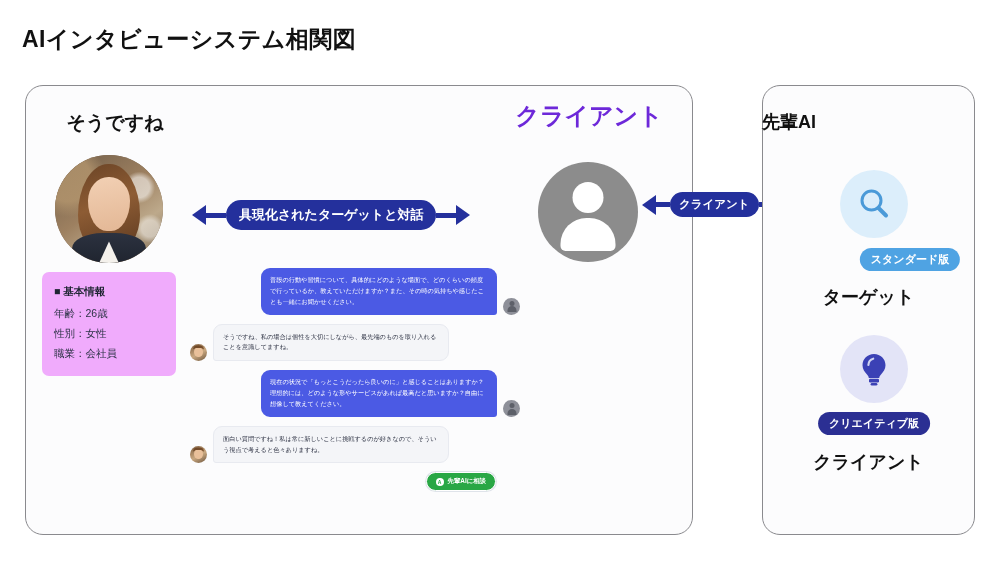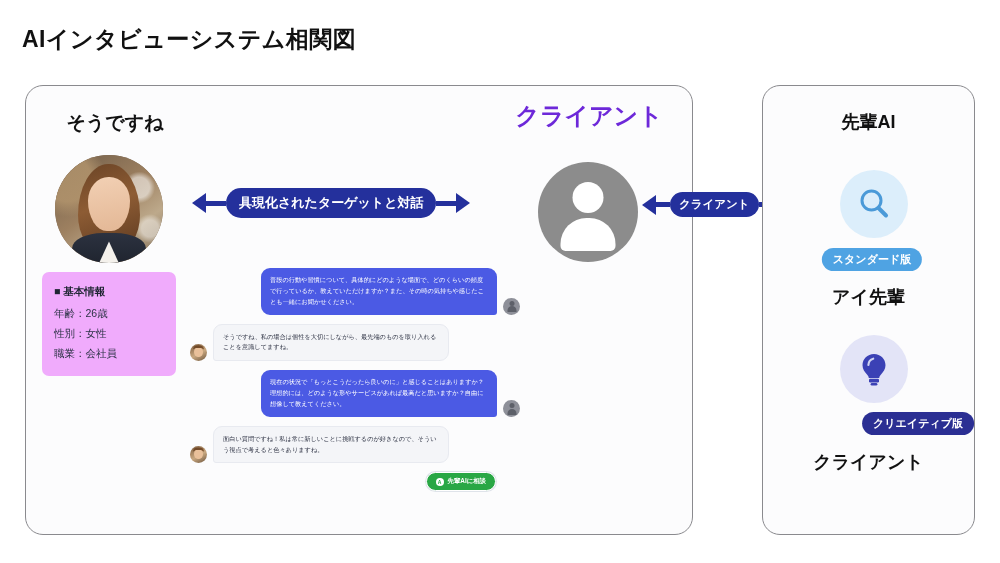--- a/index.html
+++ b/index.html
@@ -158,21 +158,21 @@
     background: #24309c;
     color: #ffffff;
     font-weight: 700;
     border-radius: 999px;
     white-space: nowrap;
     text-align: center;
   }
 
   #arrow-target-dialog {
     left: 192px;
-    top: 188px;
+    top: 200px;
   }
   #arrow-target-dialog .arrow-pill {
     font-size: 13px;
     padding: 6px 13px;
   }
   #arrow-target-dialog .arrow-shaft { width: 20px; }
 
   #arrow-support {
     left: 642px;
     top: 192px;
@@ -350,21 +350,20 @@
     border-radius: 26px 26px 5px 5px;
     background: #ffffff;
   }
 
   
   .senior-heading {
     position: absolute;
     left: 762px;
     top: 110px;
     width: 213px;
-    text-align: center;
     font-size: 18px;
     font-weight: 700;
     color: #111111;
   }
   .ai-icon {
     position: absolute;
     width: 68px;
     height: 68px;
     border-radius: 50%;
     display: flex;
@@ -385,26 +384,26 @@
     position: absolute;
     font-size: 11px;
     font-weight: 700;
     color: #ffffff;
     border-radius: 999px;
     padding: 4px 11px;
     white-space: nowrap;
     transform: translateX(-50%);
   }
   #badge-standard {
-    left: 872px;
+    left: 910px;
     top: 248px;
     background: #4fa3e3;
   }
   #badge-creative {
-    left: 918px;
+    left: 874px;
     top: 412px;
     background: #2b2f93;
   }
   .ai-name {
     position: absolute;
     left: 762px;
     width: 213px;
     text-align: center;
     font-size: 18px;
     font-weight: 700;
@@ -498,21 +497,21 @@
 <div class="senior-heading">先輩AI</div>
 
 <div class="ai-icon" id="ai-icon-standard">
   <svg width="36" height="36" viewBox="0 0 36 36" aria-hidden="true">
     <circle cx="15.5" cy="14.5" r="9.5" fill="none" stroke="#4b9ad8" stroke-width="3"></circle>
     <line x1="22.5" y1="22" x2="30" y2="29.5" stroke="#4b9ad8" stroke-width="4" stroke-linecap="round"></line>
   </svg>
 </div>
 
 <div class="pill-badge" id="badge-standard">スタンダード版</div>
-<div class="ai-name" id="name-standard">アイ先輩</div>
+<div class="ai-name" id="name-standard">ターゲット</div>
 
 <div class="ai-icon" id="ai-icon-creative">
   <svg width="38" height="38" viewBox="0 0 38 38" aria-hidden="true">
     <path d="M19 4 C12.4 4 7.5 9 7.5 15.2 C7.5 19.3 9.8 22 12 24.4 C13.2 25.7 13.7 26.6 13.8 28 L24.2 28 C24.3 26.6 24.8 25.7 26 24.4 C28.2 22 30.5 19.3 30.5 15.2 C30.5 9 25.6 4 19 4 Z" fill="#3b41b5"></path>
     <rect x="14" y="28.8" width="10" height="3.6" rx="1.2" fill="#3b41b5"></rect>
     <rect x="15.6" y="33" width="6.8" height="2.6" rx="1.3" fill="#3b41b5"></rect>
     <path d="M13.4 15 C13.6 11.6 15.6 9.3 18.2 8.7" fill="none" stroke="#cfd3f2" stroke-width="2.2" stroke-linecap="round"></path>
   </svg>
 </div>
 

